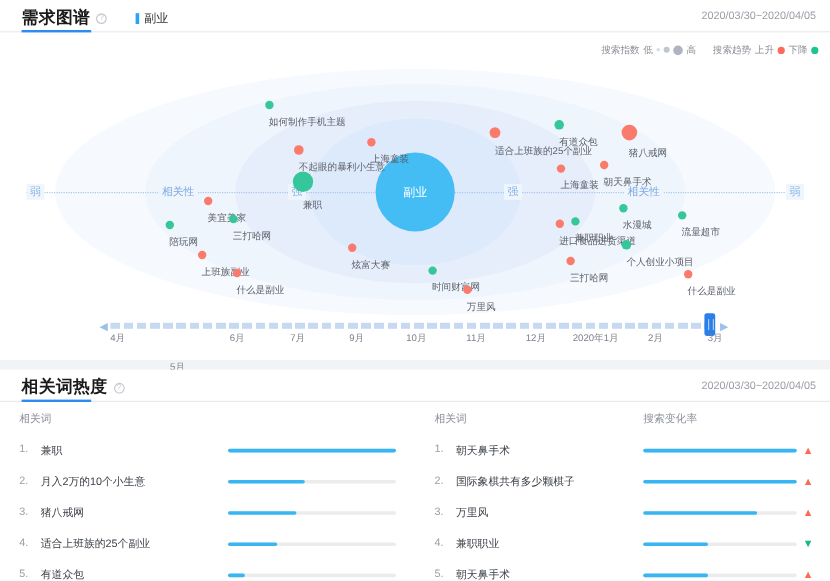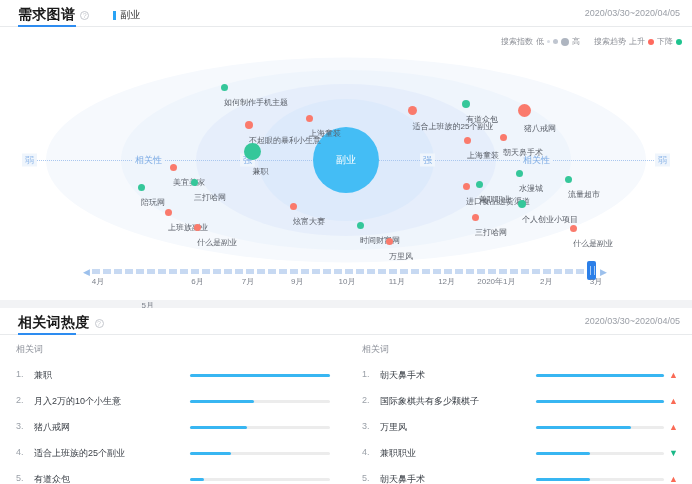--- a/index.html
+++ b/index.html
@@ -333,20 +333,21 @@
               <span class="bar-bg">
                 <span class="bar-fg" style="display: block; width: 10%;"></span>
               </span>
             </span>
           </div>
         </div>
     </div>
     <div class="tbl right">
       <div class="col-head">
         <span class="c1">相关词</span>
+        <span class="c2">搜索变化率</span>
       </div>
       <div id="right-rows">
           <div class="row">
             <span class="c1">
               <span class="idx">1.</span>
               <span>朝天鼻手术</span>
             </span>
             <span class="c2">
               <span class="bar-bg">
                 <span class="bar-fg" style="display: block; width: 100%;"></span>

